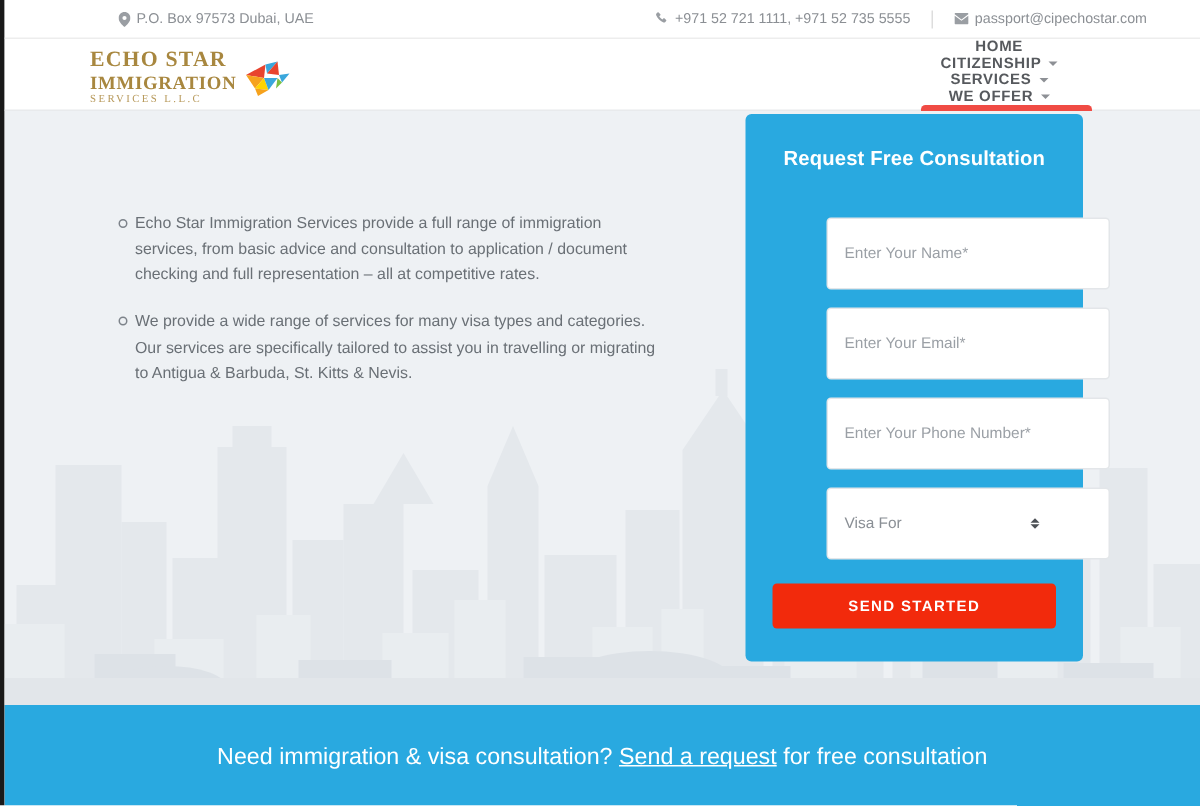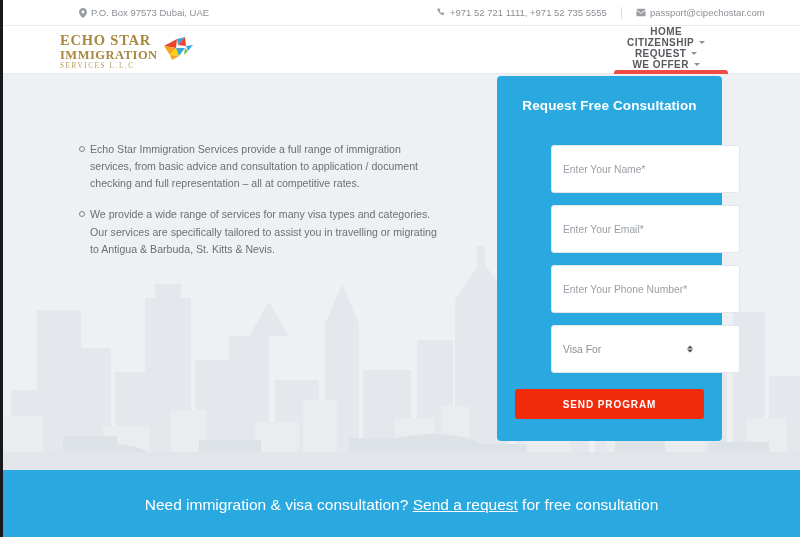--- a/index.html
+++ b/index.html
@@ -61,21 +61,21 @@
     position: relative;
     height: 48px;
     background: #ffffff;
     border-bottom: 1px solid #e8eaec;
   }
   .logo {
     position: absolute;
     left: 57px;
     top: 6px;
     display: flex;
-    align-items: center;
+    align-items: flex-end;
     gap: 5px;
   }
   .logo-text { line-height: 1; padding-top: 1px; }
   .logo-l1 {
     font-family: "Liberation Serif", serif;
     font-size: 14.5px;
     letter-spacing: 0.8px;
     color: #a8873f;
     font-weight: 700;
     display: block;
@@ -337,21 +337,21 @@
 
     <div class="nav">
       <div class="nav-item">
         <span>HOME</span>
       </div>
       <div class="nav-item">
         <span>CITIZENSHIP</span>
         <span class="caret"></span>
       </div>
       <div class="nav-item">
-        <span>REQUEST</span>
+        <span>SERVICES</span>
         <span class="caret"></span>
       </div>
       <div class="nav-item">
         <span>WE OFFER</span>
         <span class="caret"></span>
       </div>
       <div class="nav-cta">LET'S STARTED</div>
     </div>
   </div>
 
@@ -439,21 +439,21 @@
       <input class="field" type="text" placeholder="Enter Your Phone Number*" style="">
 
       <div class="select-wrap">
         <div class="field">Visa For</div>
         <span class="select-arrows">
           <i class="sa-up"></i>
             <i class="sa-dn"></i>
         </span>
       </div>
 
-      <button class="submit-btn">SEND PROGRAM</button>
+      <button class="submit-btn">SEND STARTED</button>
     </div>
   </div>
 
   <div class="cta-bar">
     <span class="cta-txt">Need immigration &amp; visa consultation? </span>
     <span class="cta-link">Send a request</span>
     <span class="cta-txt"> for free consultation</span>
   </div>
 
 </div>

